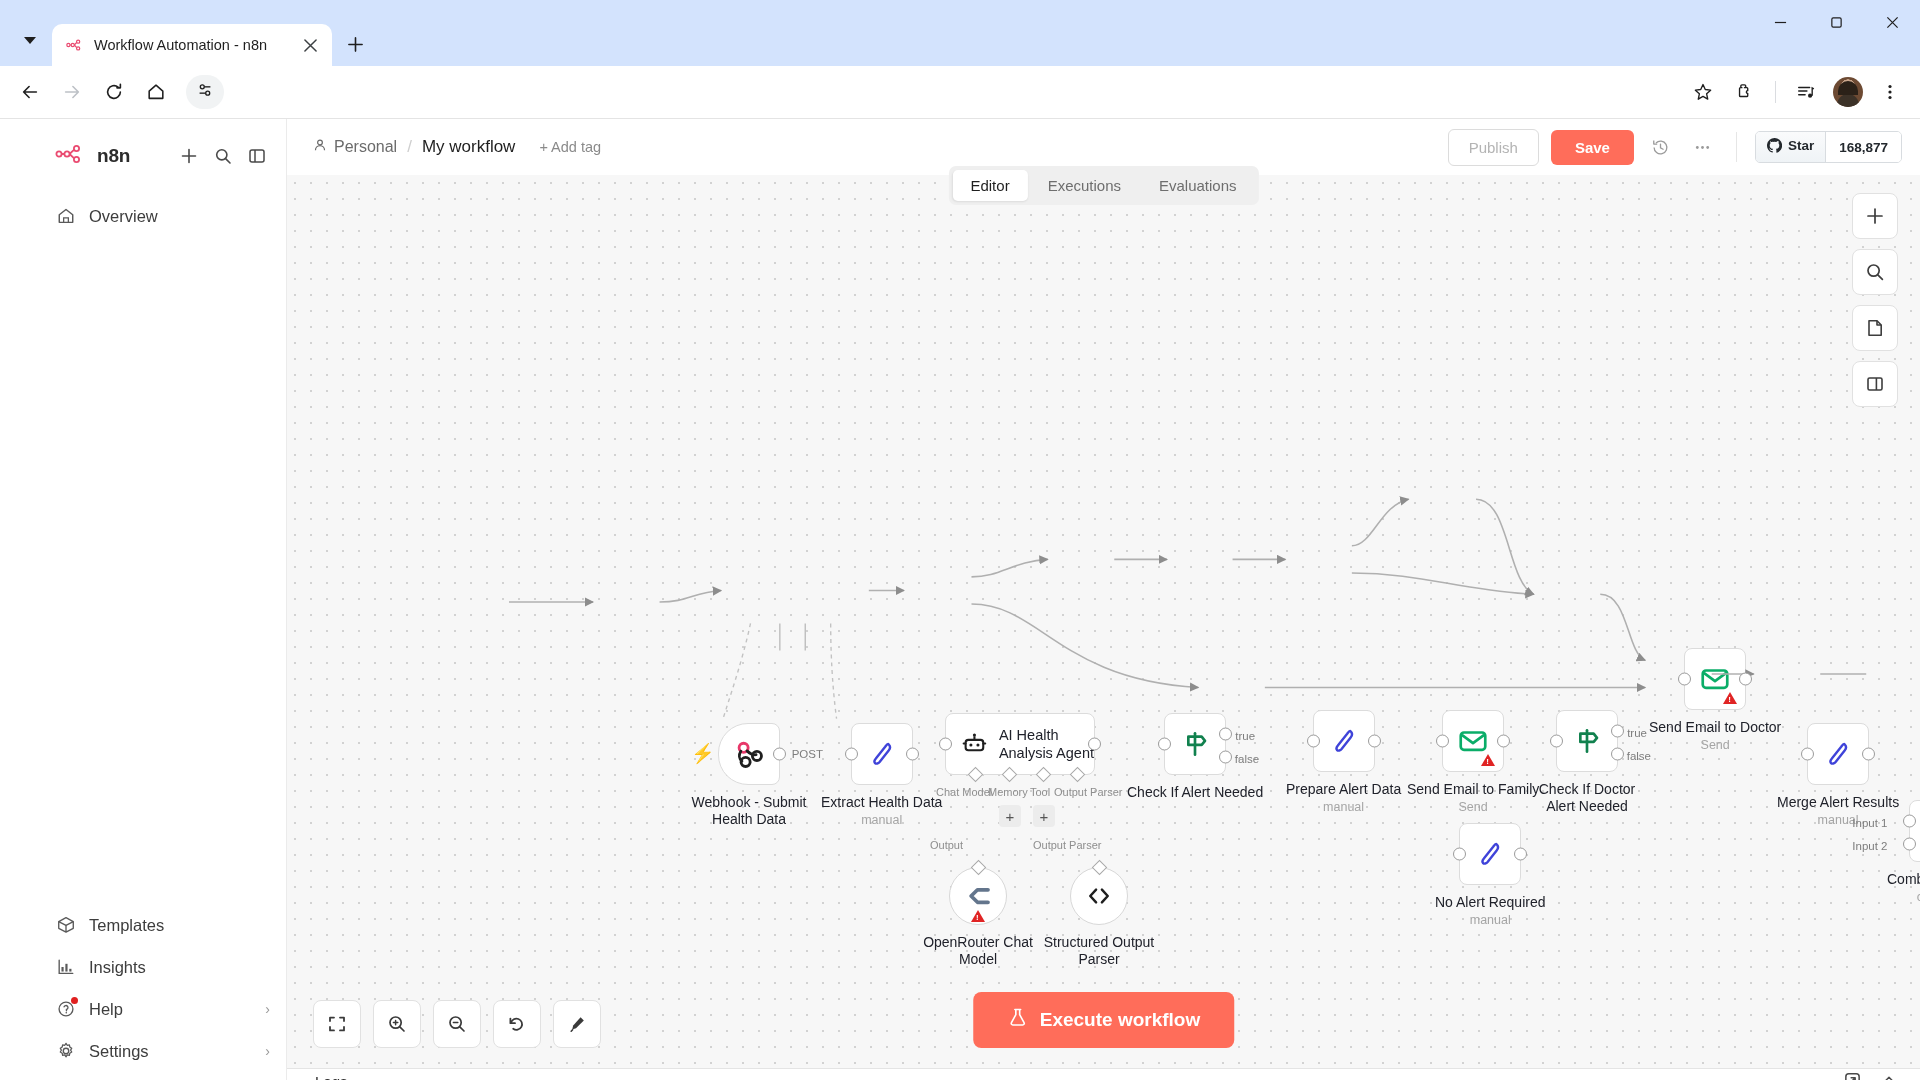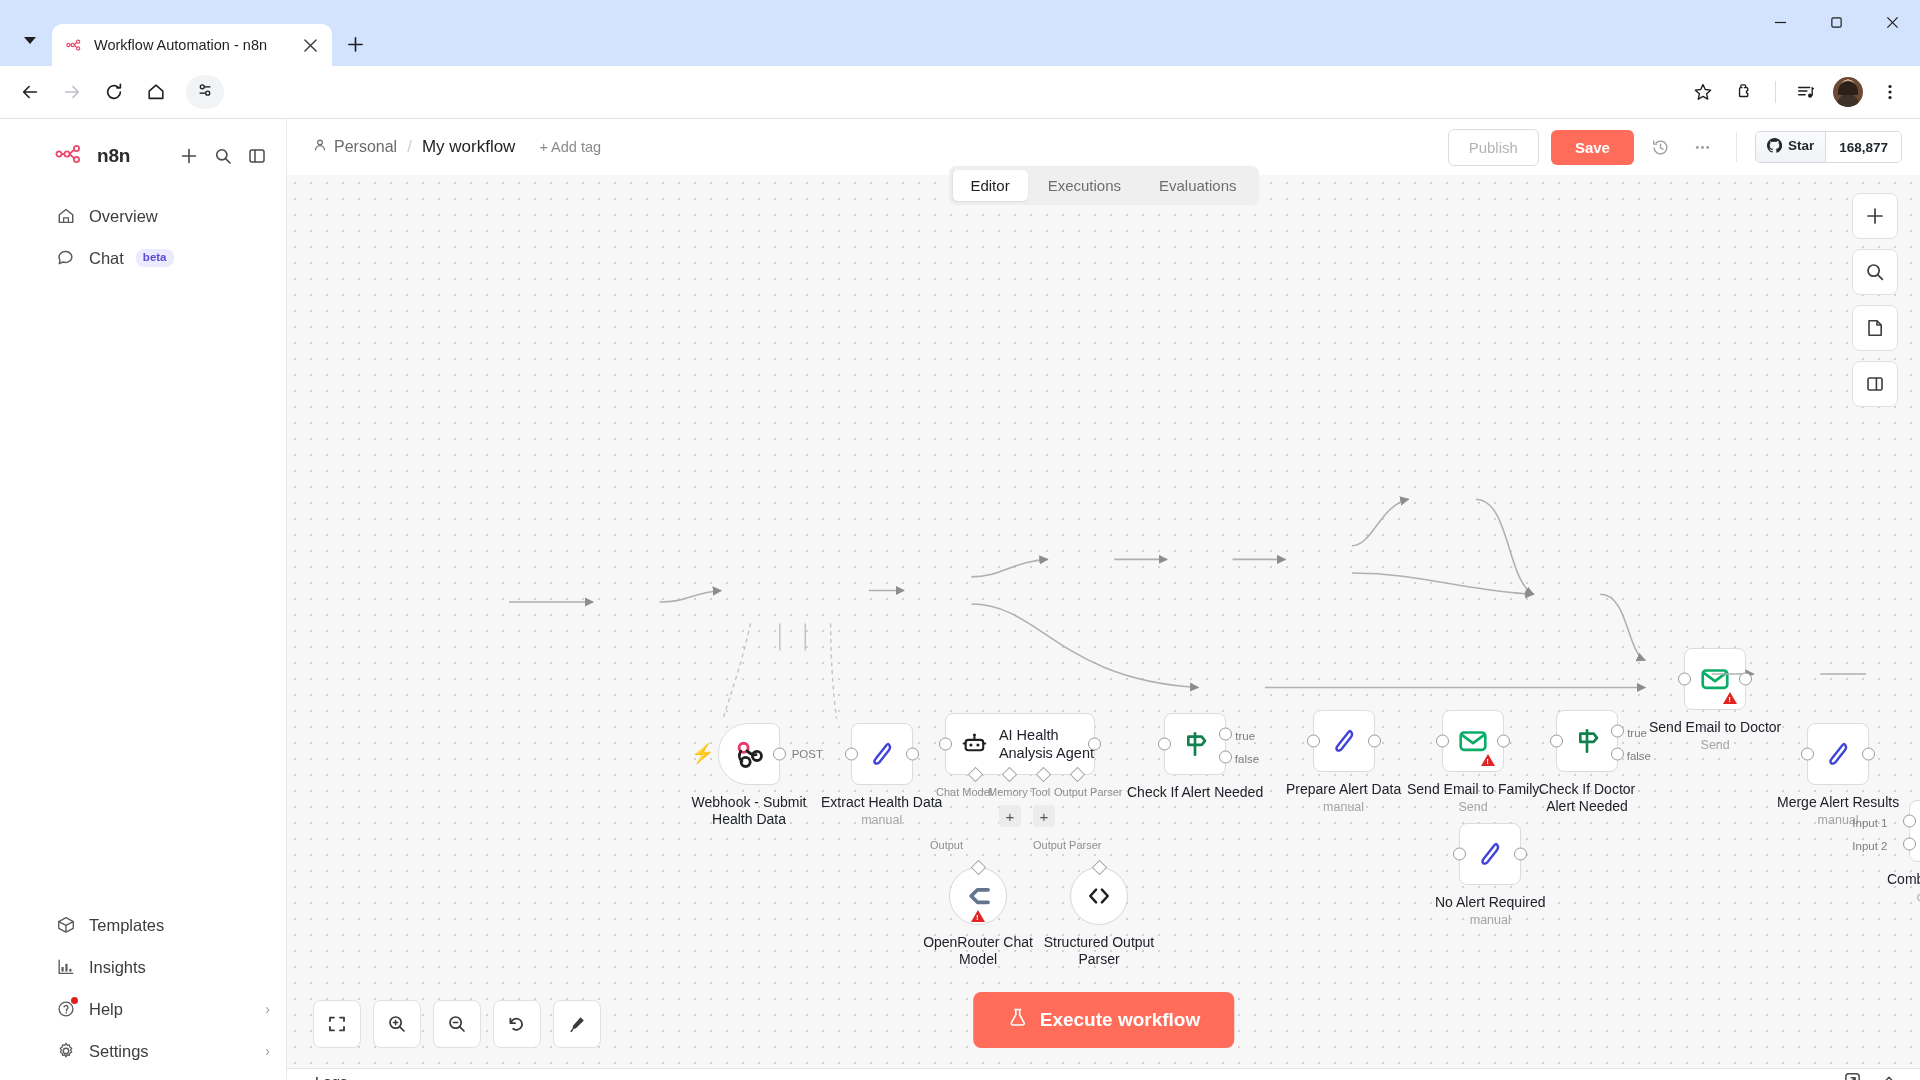--- a/index.html
+++ b/index.html
@@ -529,29 +529,20 @@
     <div class="side-nav">
       <div class="side-item">
         <span class="si-ico">
           <svg width="20" height="20" viewBox="0 0 22 22">
               <path d="M3.6 9.6 L11 3.8 L18.4 9.6 V18 H3.6 Z" fill="none" stroke="currentColor" stroke-width="1.6" stroke-linejoin="round"></path>
               <path d="M8.4 18 V13 H13.6 V18" fill="none" stroke="currentColor" stroke-width="1.4"></path>
             </svg>
         </span>
         <span>Overview</span>
       </div>
-      <div class="side-item">
-        <span class="si-ico">
-          <svg width="20" height="20" viewBox="0 0 22 22">
-              <path d="M3.4 9.8 a7 6 0 1 1 4.3 5.6 L3.6 17.2 L4.4 13.6 A6 6 0 0 1 3.4 9.8 Z" fill="none" stroke="currentColor" stroke-width="1.6" stroke-linejoin="round"></path>
-            </svg>
-        </span>
-        <span>Chat</span>
-        <span class="beta-badge">beta</span>
-      </div>
     </div>
 
     <div class="side-bottom">
       <div class="side-item">
         <span class="si-ico">
           <svg width="20" height="20" viewBox="0 0 22 22">
               <path d="M11 3 L19 7.2 L11 11.4 L3 7.2 Z" fill="none" stroke="currentColor" stroke-width="1.5" stroke-linejoin="round"></path>
               <path d="M3 7.2 V14.6 L11 18.8 V11.4 M19 7.2 V14.6 L11 18.8" fill="none" stroke="currentColor" stroke-width="1.5" stroke-linejoin="round"></path>
             </svg>
         </span>

